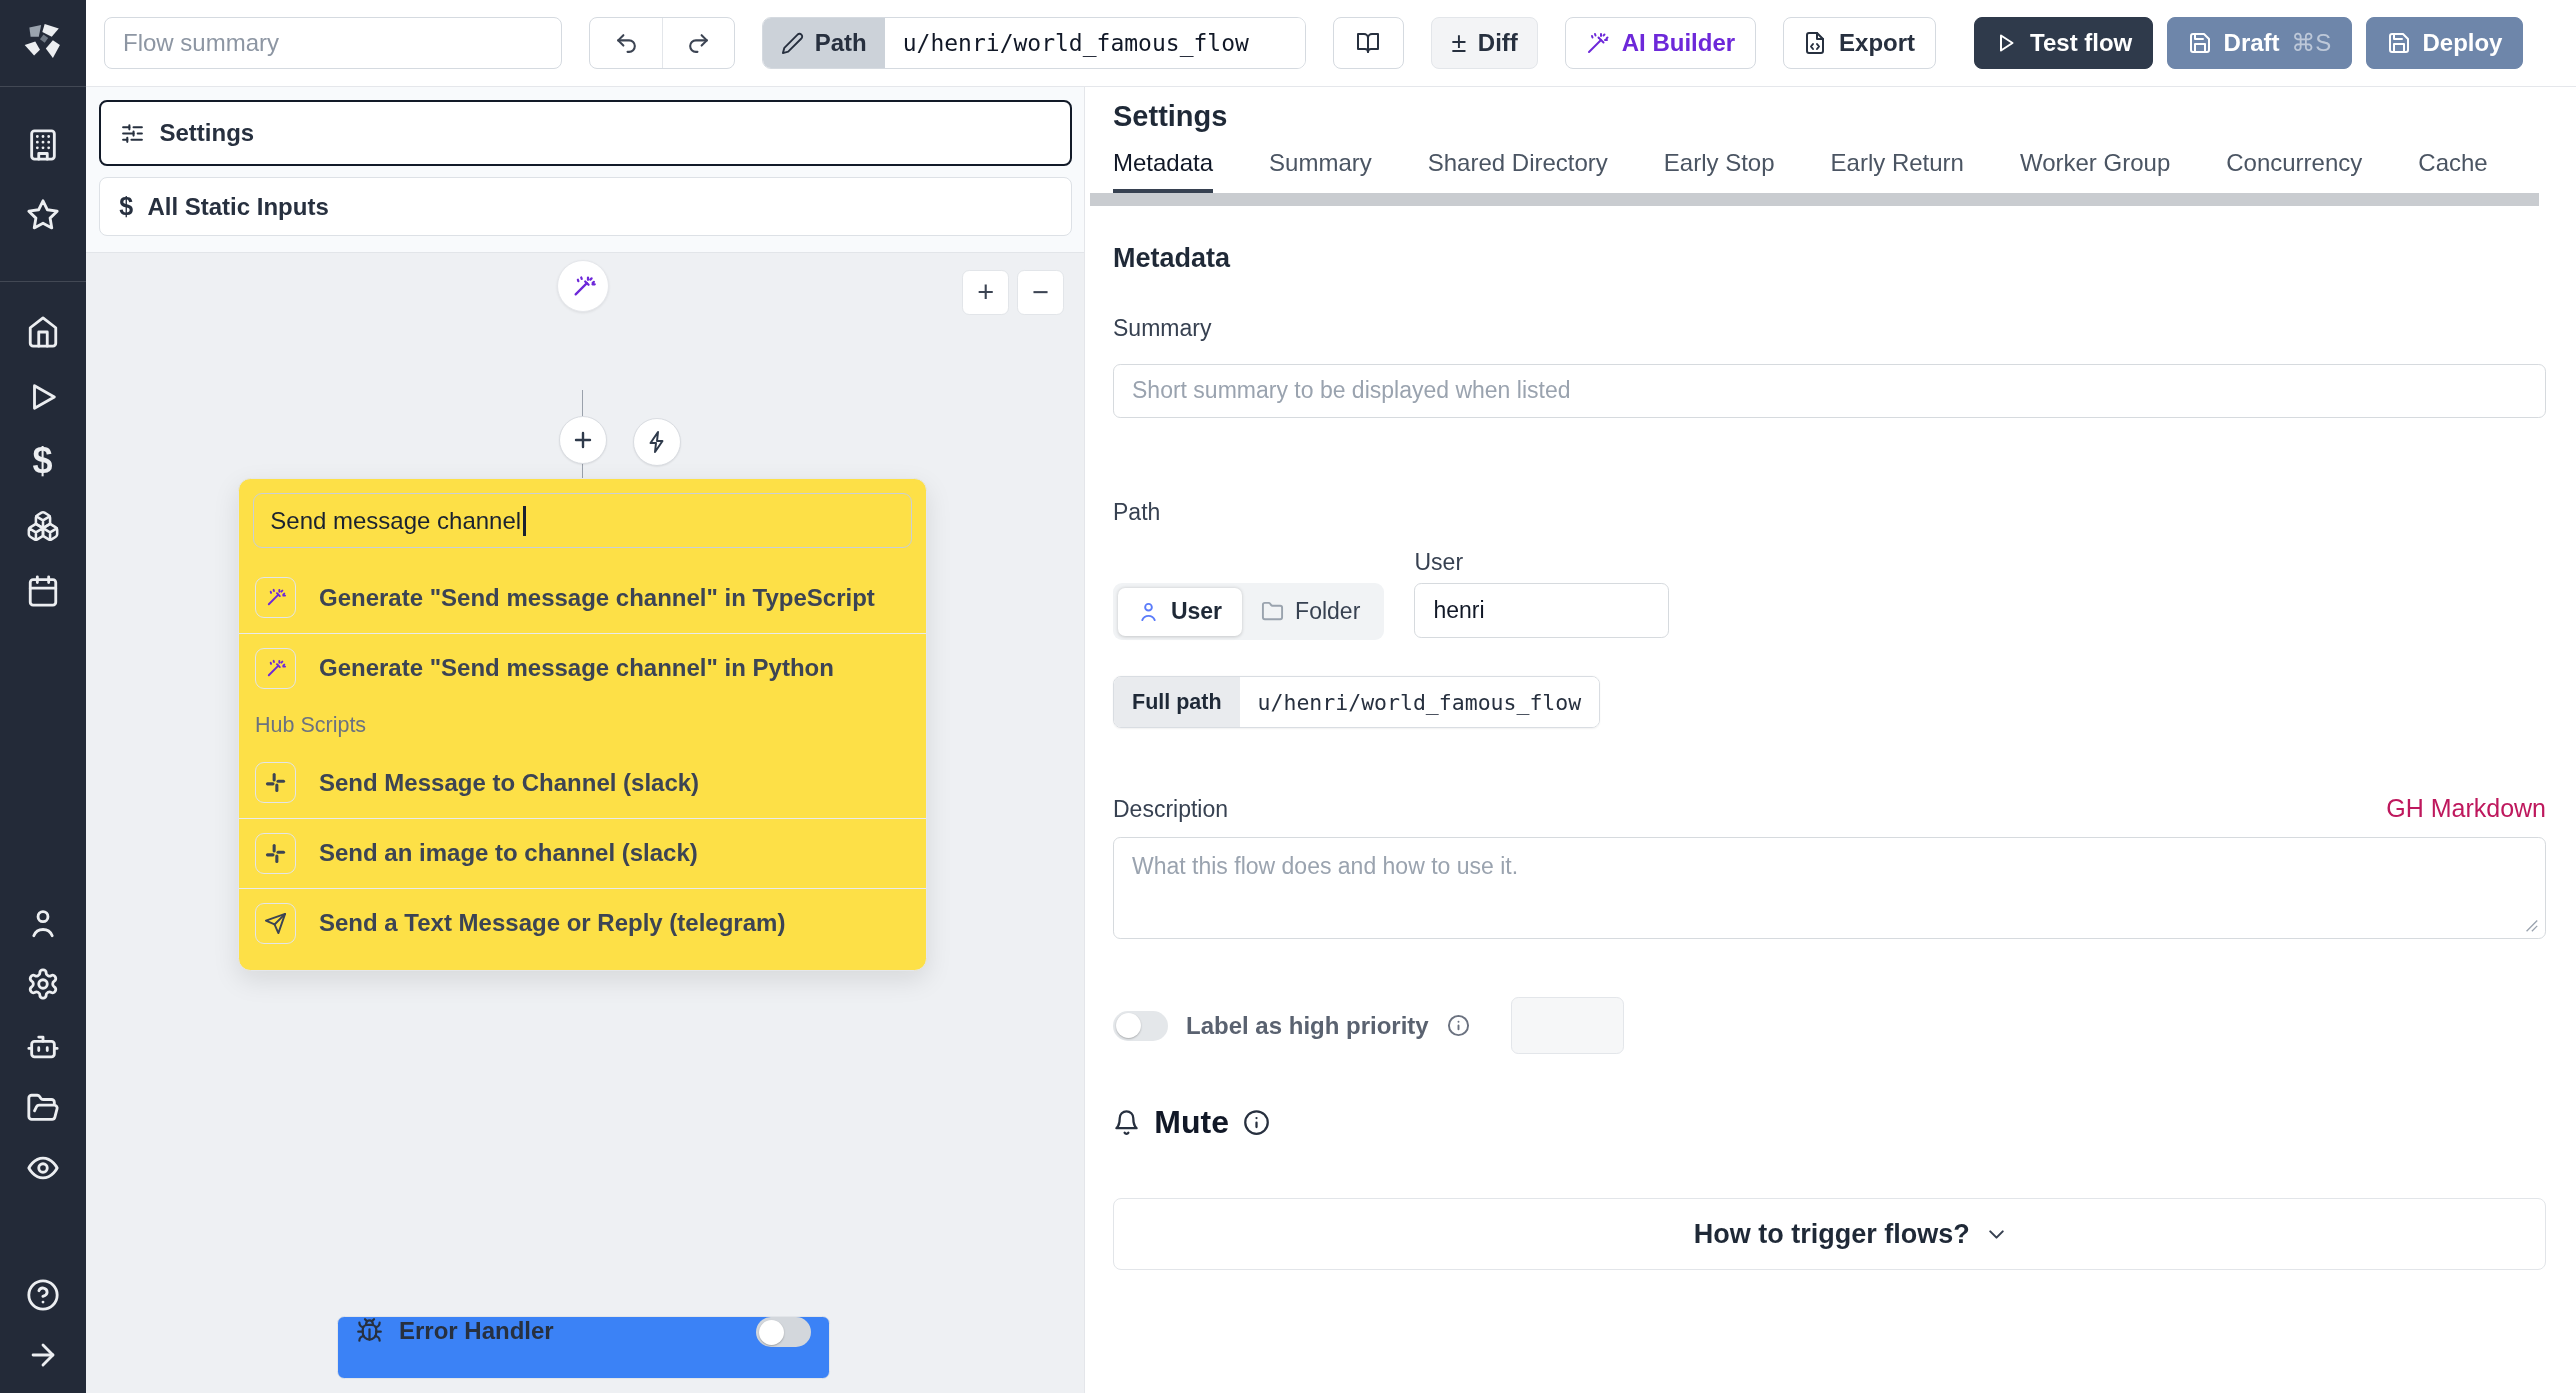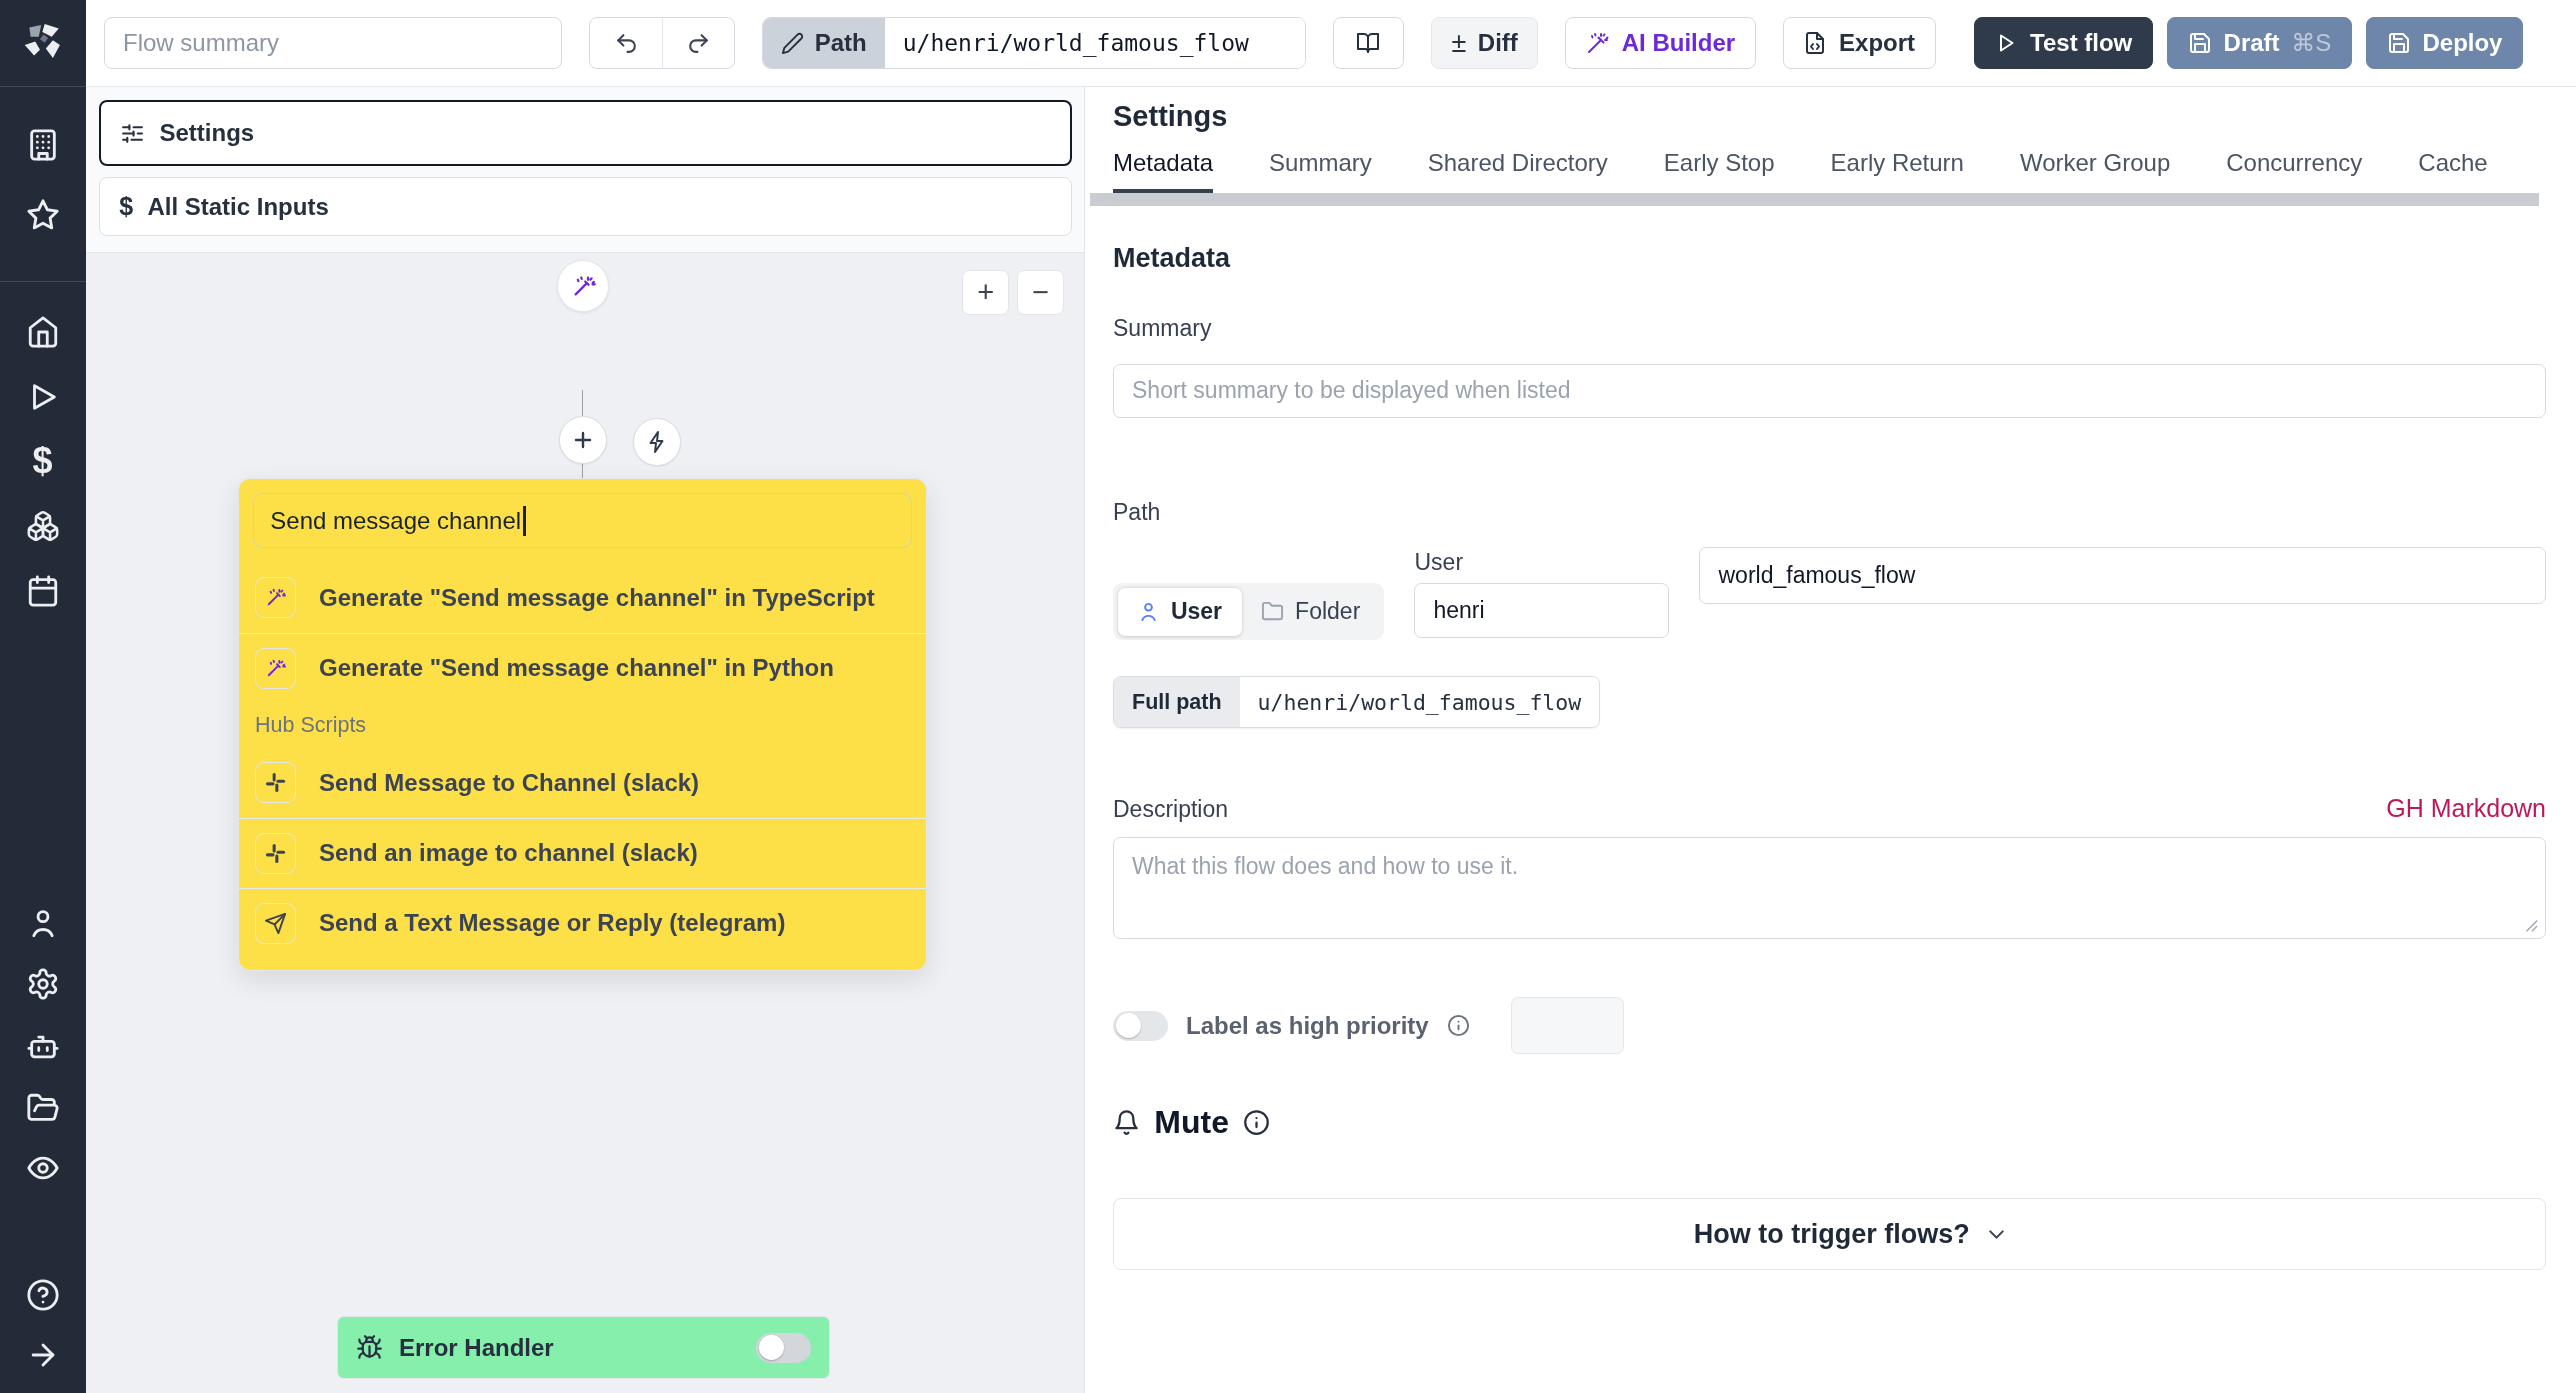--- a/index.html
+++ b/index.html
@@ -68,21 +68,21 @@
   .s-row { height:70px; display:flex; align-items:center; gap:23px; padding:0 16px; cursor:pointer; }
   .s-row.bt { border-top:0.9px solid #e8eaee; }
   .s-ico { width:41px; height:41px; border:0.9px solid #e2e5ea; border-radius:9px; display:flex; align-items:center; justify-content:center; flex:none; }
   .s-ico svg { width:23px; height:23px; }
   .s-ico.purple { color:#6d28d9; }
   .s-ico.dark { color:#3c4453; }
   .s-row .txt { font-size:24px; font-weight:bold; color:#3c4454; }
   .s-header { height:45px; display:flex; align-items:center; padding:0 16px; font-size:21.5px; color:#6b7280; }
 
   
-  .ehandler { position:absolute; left:251px; top:1063px; width:493px; height:63px; background:#86efac; border:0.9px solid #e2e5e9; border-radius:7.2px; display:flex; align-items:center; gap:16px; padding:0 18px; }
+  .ehandler { position:absolute; left:251px; top:1063px; width:493px; height:63px; background:#3b82f6; border:0.9px solid #e2e5e9; border-radius:7.2px; display:flex; align-items:flex-start; gap:16px; padding:0 18px; }
   .ehandler svg { width:27px; height:27px; color:#27303f; }
   .ehandler .lbl { font-size:24px; font-weight:bold; color:#27303f; }
 
   
   .toggle { width:55px; height:30px; border-radius:15px; background:#d3d7dc; position:relative; flex:none; cursor:pointer; }
   .toggle.lite { background:#e4e7ea; }
   .toggle .knob { position:absolute; left:2.7px; top:2.7px; width:25px; height:25px; border-radius:50%; background:#fff; box-shadow:0 0.9px 1.8px rgba(0,0,0,.25); }
 
   
   .settings { position:absolute; left:1086px; top:87px; right:0; bottom:0; background:#fff; padding:0 30px 0 27px; overflow:hidden; }
@@ -462,21 +462,20 @@
               </svg>
             <span>Folder</span>
           </div>
         </div>
       </div>
       <div class="pr-col">
         <div class="collabel">User</div>
         <input class="sp-input" style="width: 255px; height: 55px;" value="henri">
       </div>
       <div class="pr-col" style="flex:1">
-        <input class="sp-input" style="height: 57px;" value="world_famous_flow">
       </div>
     </div>
 
     <div class="fullpath">
       <span class="fpl">Full path</span>
       <span class="fpv mono">u/henri/world_famous_flow</span>
     </div>
 
     <div class="desc-row">
       <span class="f-label">Description</span>

